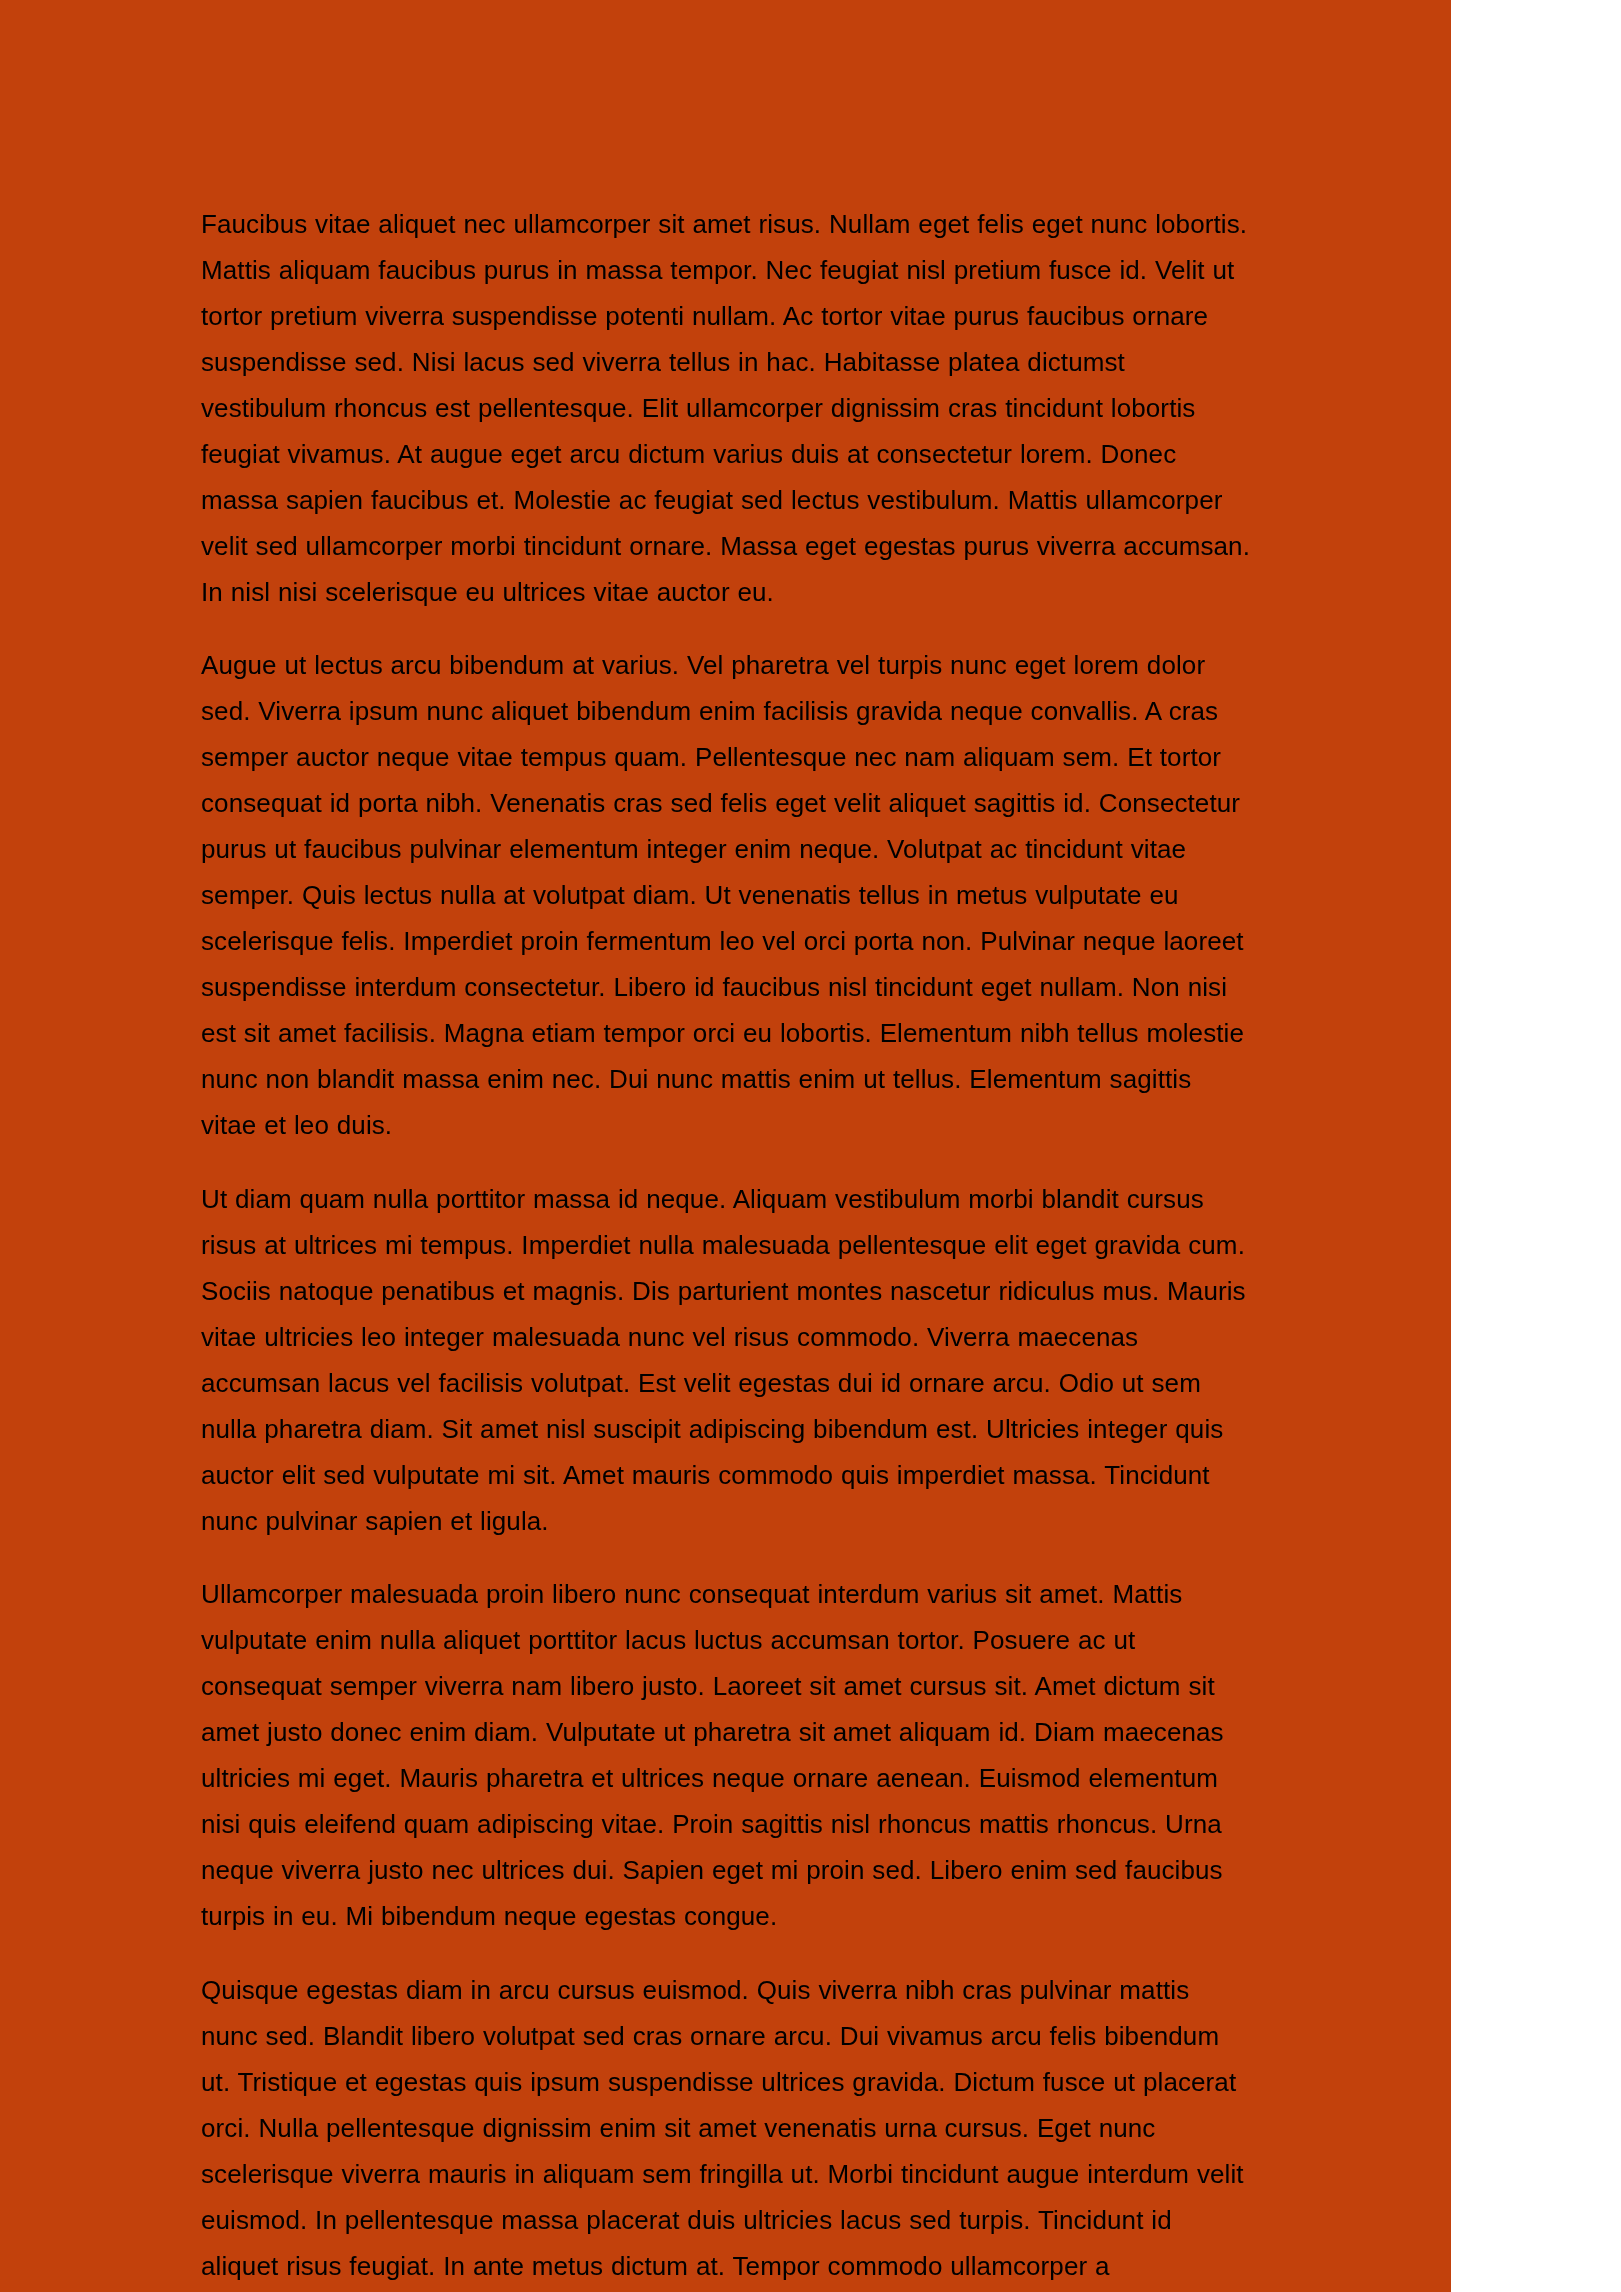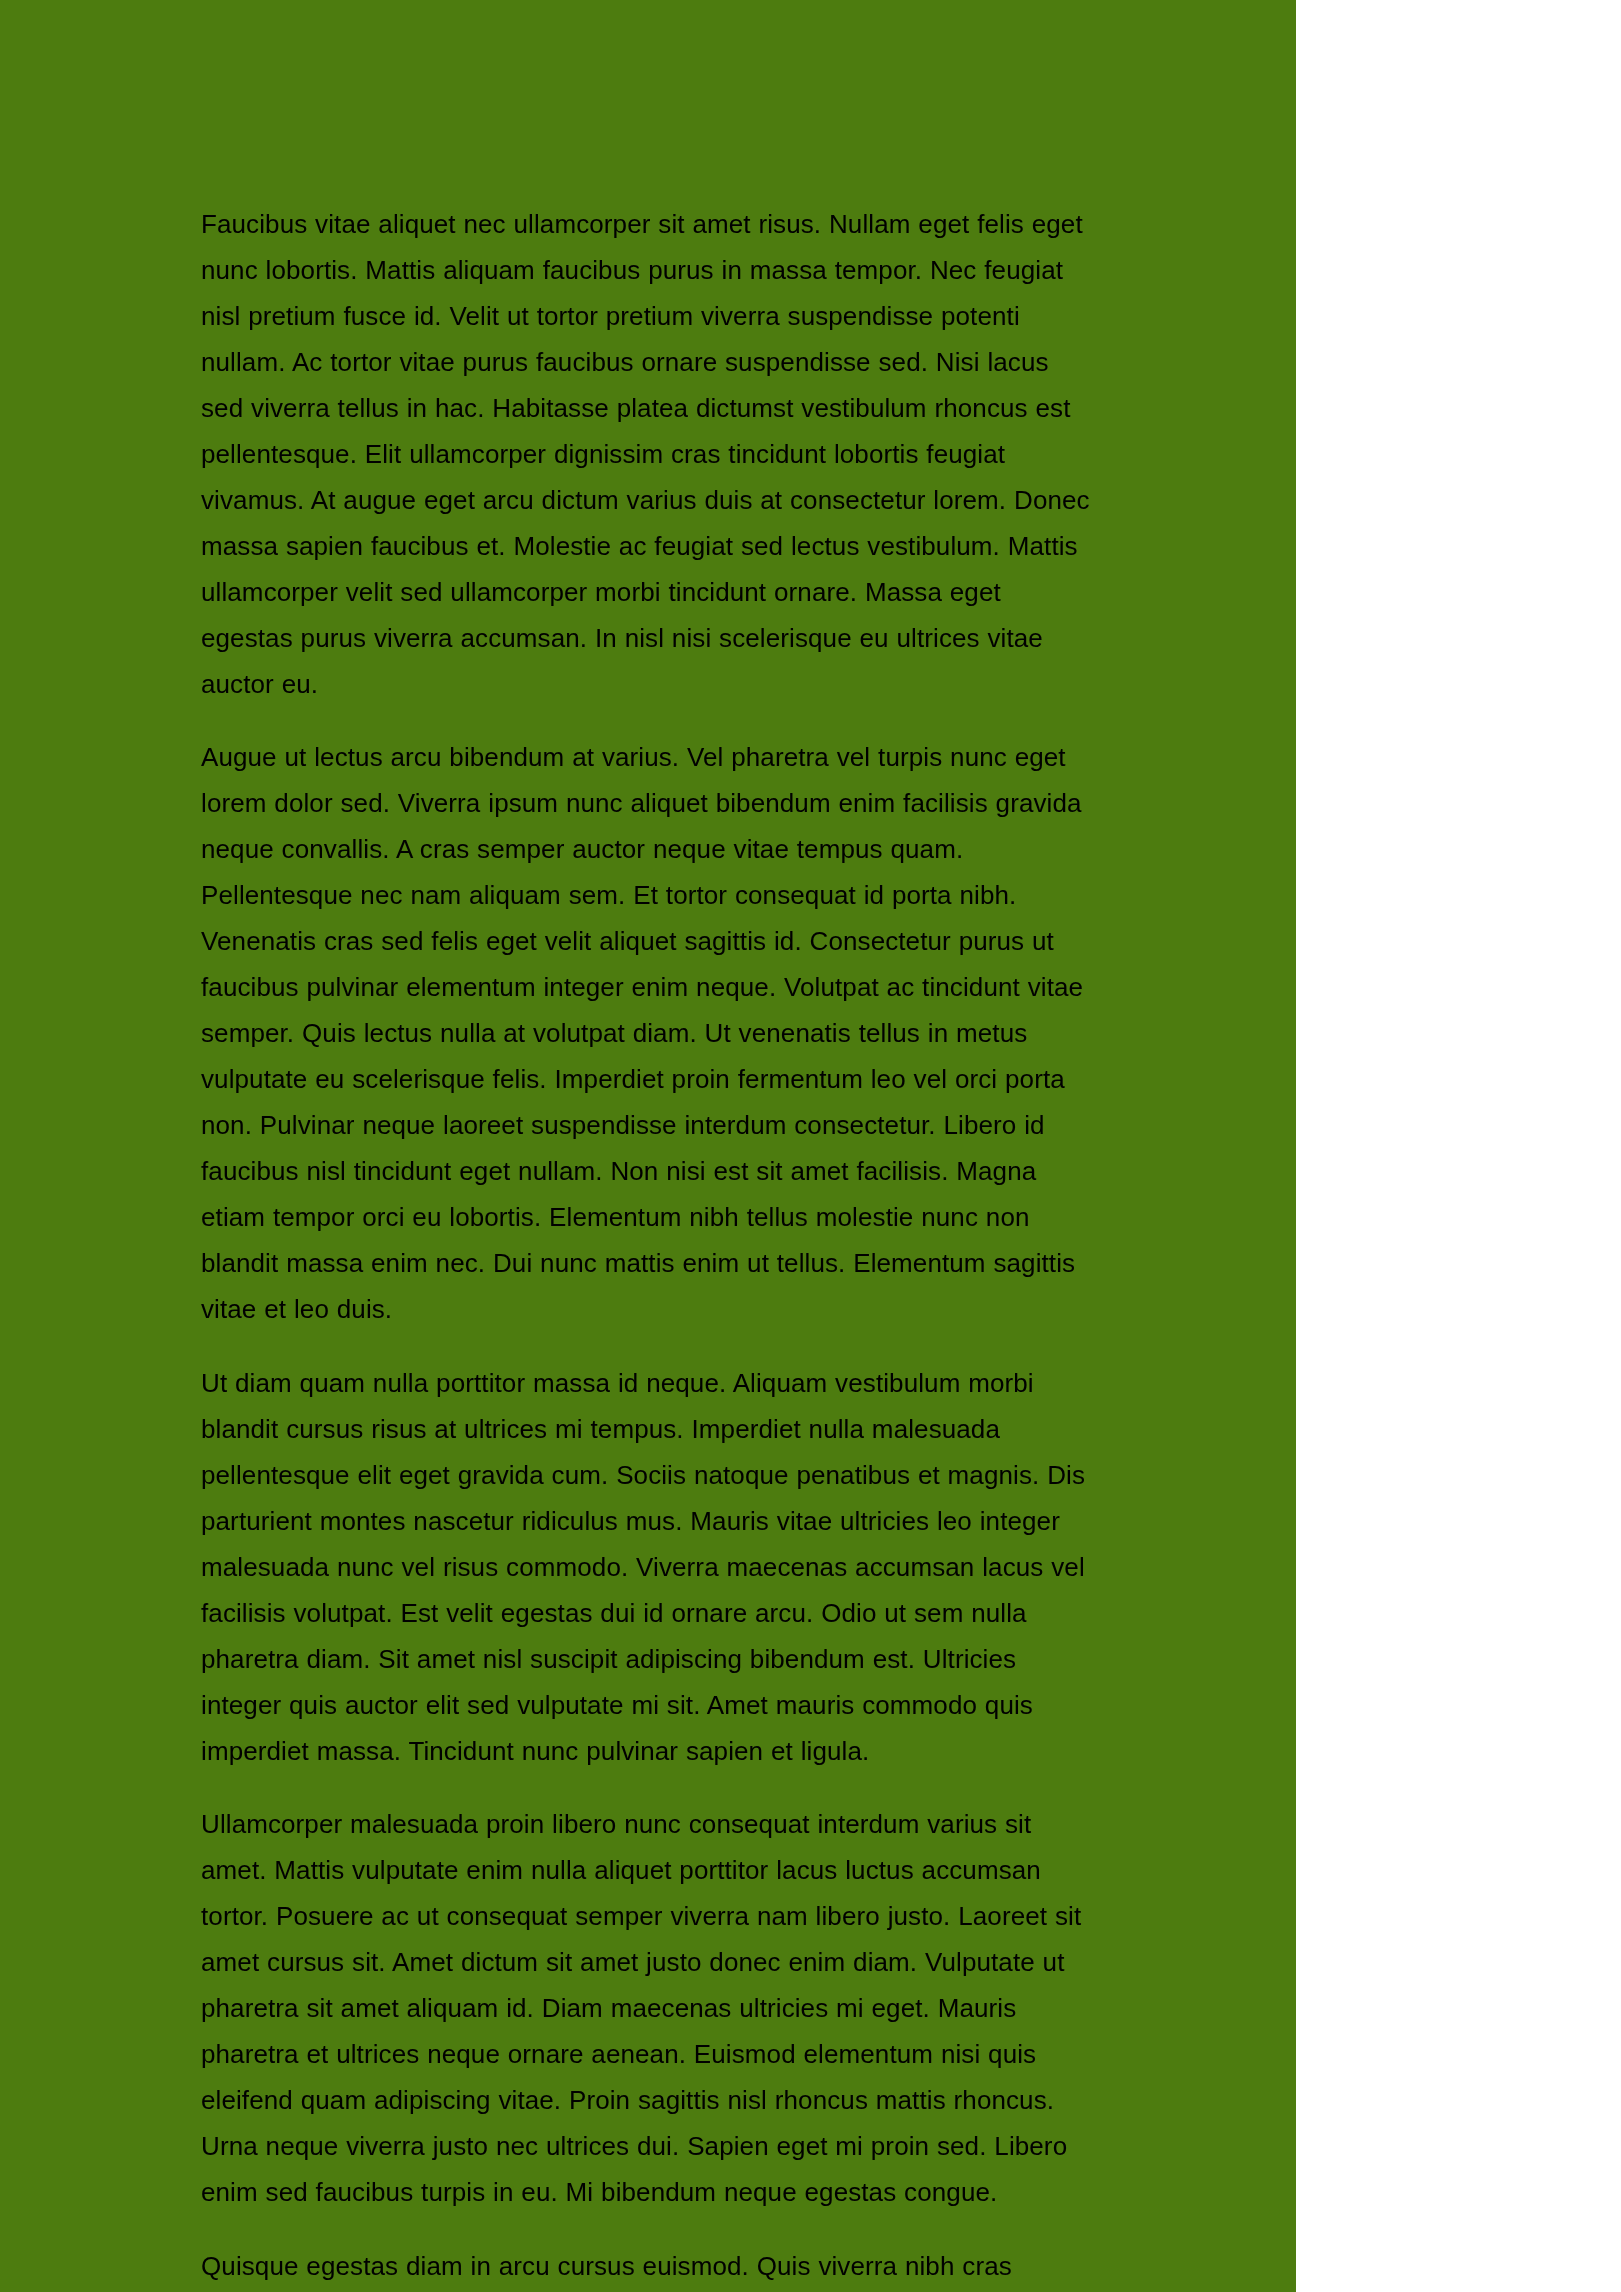--- a/index.html
+++ b/index.html
@@ -11,23 +11,23 @@
       width: 1621px;
       height: 2293px;
       position: relative;
       overflow: hidden;
       font-family: "Liberation Sans", sans-serif;
     }
     .page {
       position: absolute;
       top: 0;
       left: 0;
-      width: 1296px;
+      width: 1451px;
       height: 2293px;
-      background: #4d7c0f;
+      background: #c2410c;
       box-sizing: border-box;
       padding: 201px 200px 0 201px;
     }
     .doc-body p {
       margin: 0 0 27.4px 0;
       padding: 0;
       font-size: 26px;
       line-height: 46px;
       color: #000000;
       letter-spacing: 0.1px;

